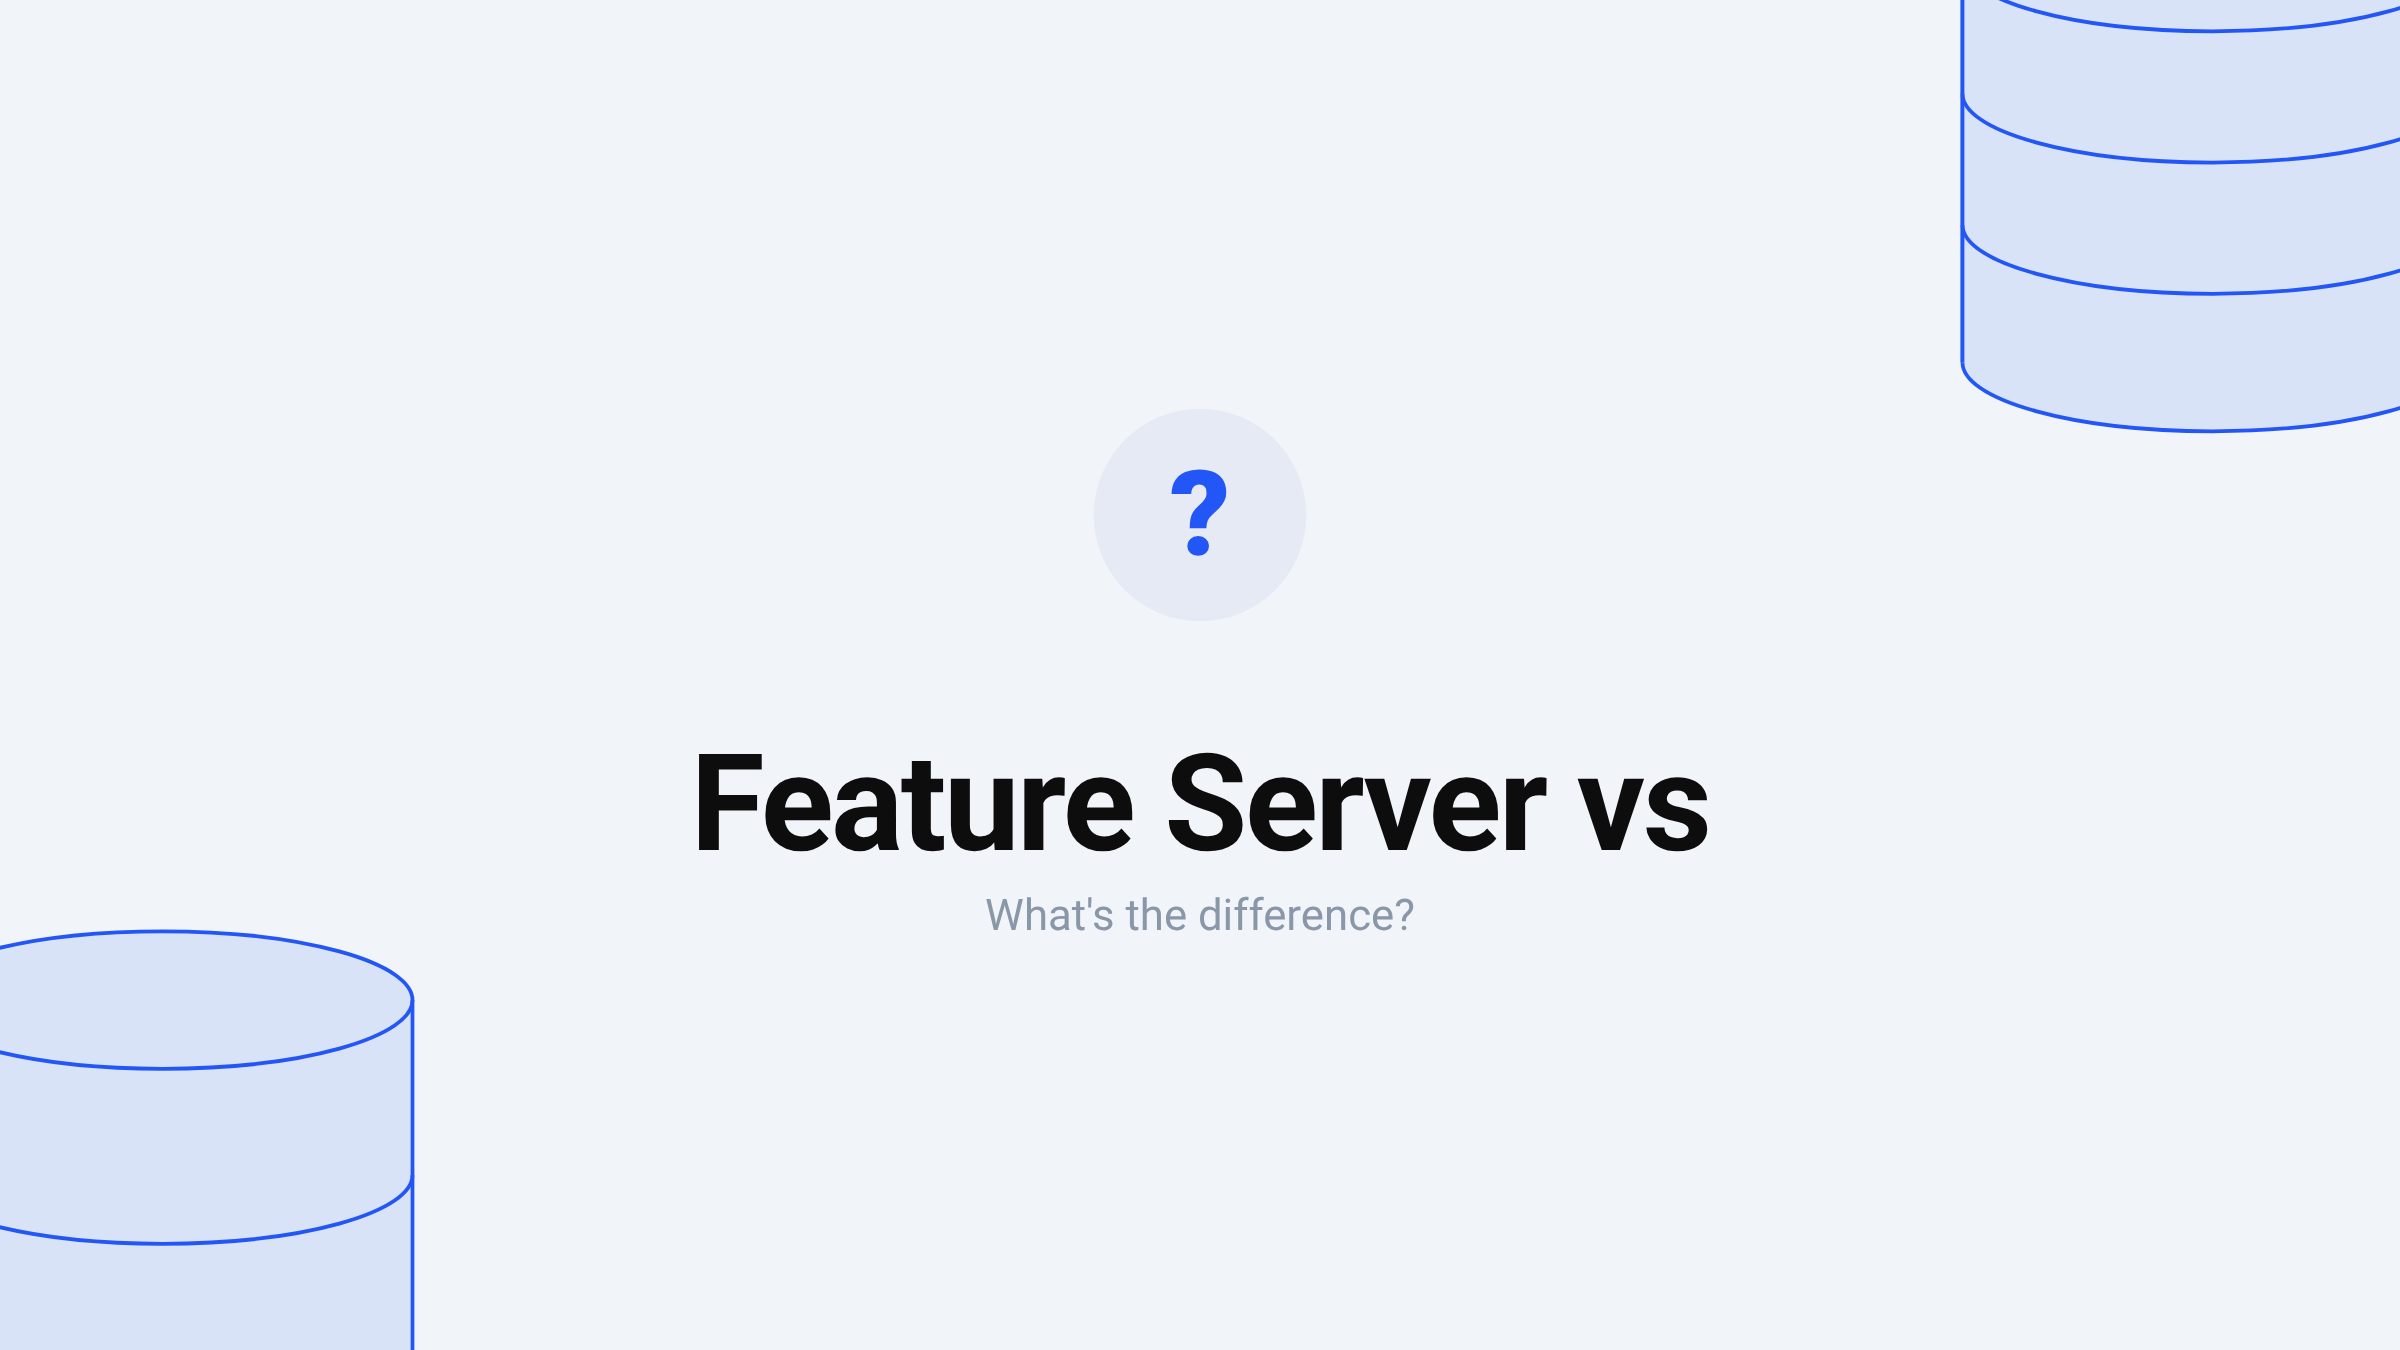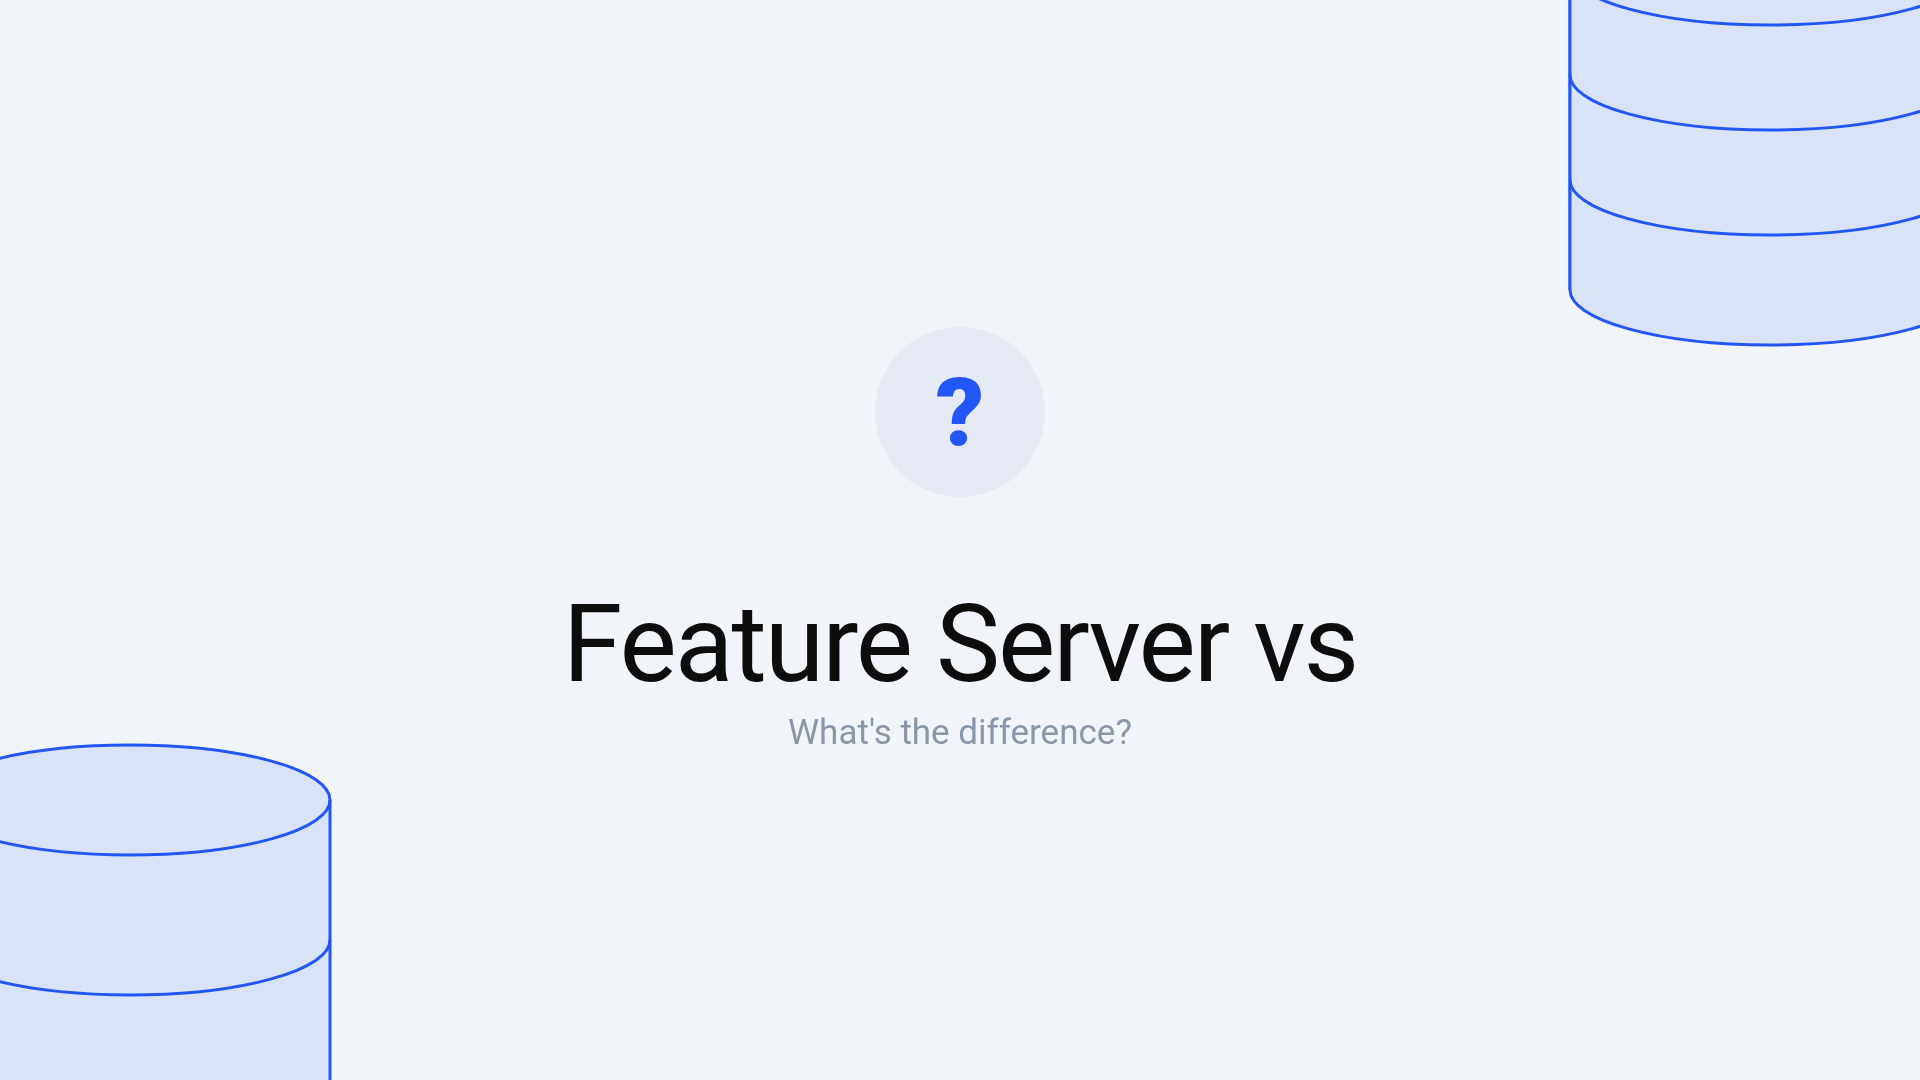--- a/index.html
+++ b/index.html
@@ -34,21 +34,21 @@
     justify-content: center;
   }
   .question-mark {
     font-size: 95px;
     font-weight: 900;
     color: #2356f6;
     line-height: 1;
   }
   .title {
     font-size: 108px;
-    font-weight: 400;
+    font-weight: 700;
     color: #0d0d0d;
     line-height: 1.25;
     letter-spacing: -2px;
   }
   .subtitle {
     font-size: 35px;
     color: #8a97a8;
     font-weight: 400;
     text-align: center;
   }

